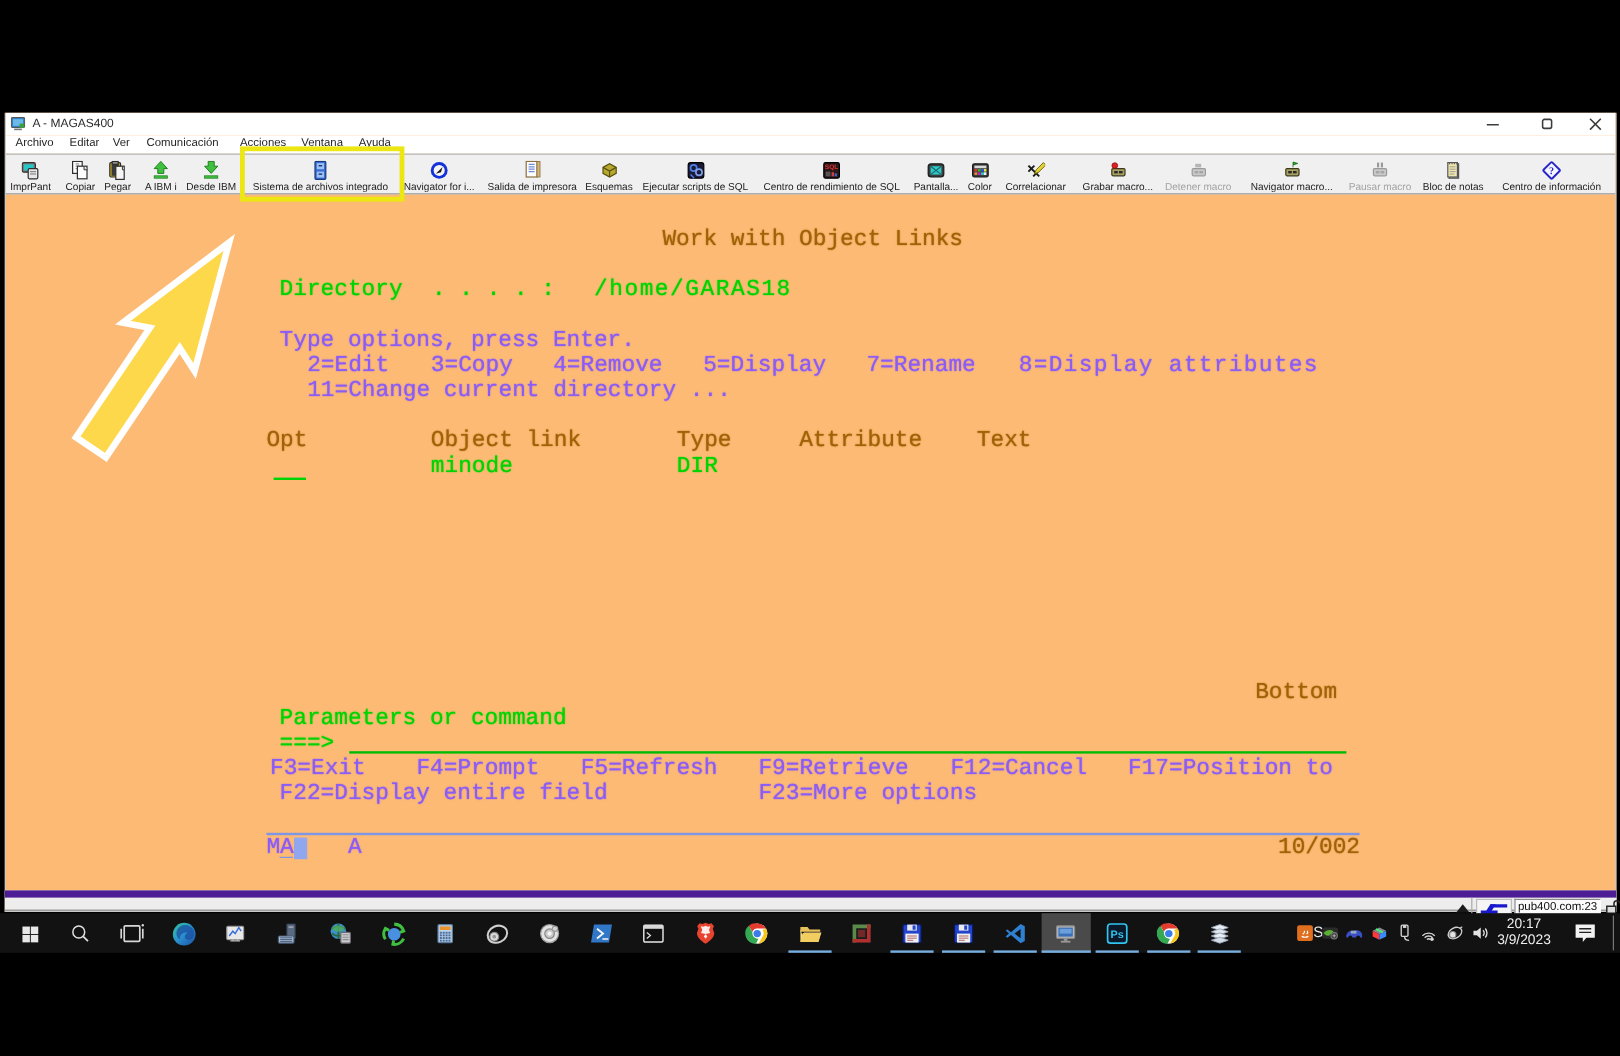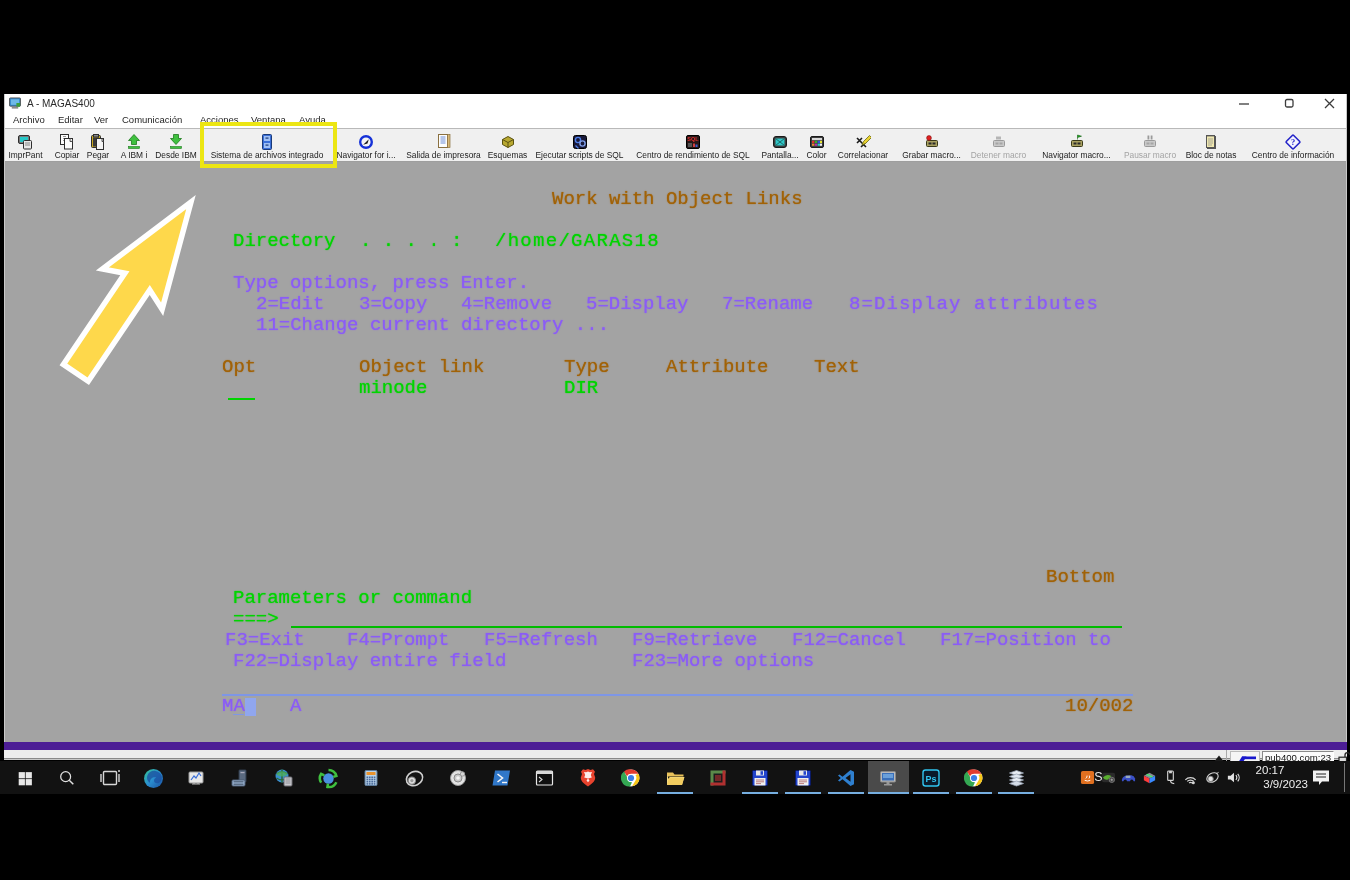--- a/index.html
+++ b/index.html
@@ -6,21 +6,21 @@
 body{font-family:"Liberation Sans",sans-serif;position:relative}
 .abs{position:absolute}
 .term{font-family:"Liberation Mono",monospace;font-size:19px;line-height:21px;white-space:pre;position:absolute;letter-spacing:-0.014px;text-shadow:0 0 1.2px currentColor}
 .g{color:#00d400}.b{color:#8b5cf6}.w{color:#a16207}
 .tbl{position:absolute;top:150px;height:11px;font-size:8.4px;line-height:10px;color:#1c1c1c;text-align:center;white-space:nowrap}
 .tbl.dis{color:#a3a3a3}
 .ticon{position:absolute;top:134px}
 </style></head>
 <body>
 
-<div class="abs" style="left:4px;top:94px;width:1343px;height:666px;border:1px solid #c9c9c9;border-top:none;background:#a3a3a3">
+<div class="abs" style="left:4px;top:94px;width:1343px;height:666px;border:1px solid #c9c9c9;border-top:none;background:#fdba74">
 <div class="abs" style="left:0;top:0;width:100%;height:19px;background:#fff"></div>
 <svg class="abs" style="left:4px;top:3px" width="12" height="12" viewBox="0 0 13 12">
       <rect x="0.5" y="0.5" width="12" height="9" rx="1" fill="#2f84c8" stroke="#555"></rect>
       <rect x="2" y="2" width="9" height="6" fill="#6db9e8"></rect>
       <rect x="8" y="6" width="4" height="4" fill="#3a9e3a"></rect>
       <rect x="3" y="10.5" width="7" height="1.5" fill="#777"></rect>
     </svg>
 <div class="abs" style="left:22px;top:1px;width:300px;height:17px;font-size:10px;line-height:17px;color:#2b2b2b">A - MAGAS400</div>
 <svg class="abs" style="left:1232px;top:4px" width="105" height="11" viewBox="0 0 105 11">
       <path d="M2 6 h10" stroke="#3c3c3c" stroke-width="1.3" fill="none"></path>
@@ -207,21 +207,21 @@
 <div class="term b" style="left:792px;top:630px">F12=Cancel</div>
 <div class="term b" style="left:940px;top:630px">F17=Position&nbsp;to</div>
 <div class="term b" style="left:233px;top:651px">F22=Display&nbsp;entire&nbsp;field</div>
 <div class="term b" style="left:632px;top:651px">F23=More&nbsp;options</div>
 <div class="abs" style="left:222px;top:693.6px;width:911px;height:2px;background:#7e96e6"></div>
 <div class="term b" style="left:222px;top:696px">MA</div>
 <div class="abs" style="left:233px;top:713.5px;width:11px;height:1.6px;background:#7e96e6"></div>
 <div class="abs" style="left:244.5px;top:698px;width:11.5px;height:18px;background:#90a6ee"></div>
 <div class="term b" style="left:290px;top:696px">A</div>
 <div class="term w" style="left:1065px;top:696px">10/002</div>
-<div class="abs" style="left:4px;top:742px;width:1343px;height:17px;background:#ededed;border-top:8px solid #4c1d95;border-bottom:1px solid #8a8a8a">
+<div class="abs" style="left:4px;top:742px;width:1343px;height:17px;background:#ededed;border-top:6px solid #4c1d95;border-bottom:1px solid #8a8a8a">
 <svg class="abs" style="left:1208px;top:5px" width="14" height="8" viewBox="0 0 14 8">
       <path d="M7 0.5 L12.5 7.5 L1.5 7.5 Z" fill="#1a1a1a"></path>
     </svg>
 <div class="abs" style="left:1222px;top:0px;width:1px;height:15px;background:#aaa"></div>
 <div class="abs" style="left:1226px;top:1px;width:30px;height:13px;background:#f5f5f5;border:1px solid #bbb"><svg width="28" height="11" viewBox="0 0 28 11">
         <polygon points="11,1.5 25,1.5 25,4.2 11,4.2" fill="#1818cc"></polygon>
         <polygon points="3,6.8 17,6.8 17,9.5 3,9.5" fill="#1818cc"></polygon>
         <polygon points="11,1.5 15.5,1.5 10.5,9.5 6,9.5" fill="#1818cc"></polygon>
       </svg></div>
 <div class="abs" style="left:1258px;top:1px;width:72px;height:13px;background:#fbfbfb;border:1px solid;border-color:#8a8a8a #fff #fff #8a8a8a;font-size:9.6px;line-height:11.5px;text-align:center;color:#111">pub400.com:23</div>
@@ -431,21 +431,21 @@
 <svg class="abs" style="left:1204.5px;top:770px" width="15" height="15" viewBox="0 0 16 16">
     <ellipse cx="8" cy="8" rx="6.5" ry="4.5" fill="none" stroke="#cfcfcf" stroke-width="1.2" transform="rotate(-30 8 8)"></ellipse>
     <circle cx="6" cy="9.5" r="2.8" fill="#e3e3e3" stroke="#888"></circle>
     <path d="M12 4 l2.5-1.5" stroke="#cfcfcf"></path>
   </svg>
 <svg class="abs" style="left:1225.5px;top:770px" width="15" height="15" viewBox="0 0 16 16">
     <path d="M2 6 h3 l3.5-3 v10 l-3.5-3 h-3 Z" fill="#e3e3e3"></path>
     <path d="M10.5 5.5 a3.5 3.5 0 0 1 0 5 M12.5 4 a6 6 0 0 1 0 8" fill="none" stroke="#e3e3e3" stroke-width="1.2"></path>
   </svg>
 <div class="abs" style="left:1232px;top:764px;width:76px;height:13px;font-size:11.5px;line-height:13px;color:#eee;text-align:center">20:17</div>
-<div class="abs" style="left:1232px;top:778px;width:76px;height:13px;font-size:11.5px;line-height:13px;color:#eee;text-align:right">3/9/2023</div>
+<div class="abs" style="left:1232px;top:778px;width:76px;height:13px;font-size:11.5px;line-height:13px;color:#eee;text-align:center">3/9/2023</div>
 <div class="abs" style="left:1344px;top:763px;width:1px;height:29px;background:#777"></div>
 <svg class="abs" style="left:1311px;top:769px" width="20" height="17" viewBox="0 0 20 17">
     <path d="M2 1.5 h16 v11 h-7 l-3 3.5 v-3.5 h-6 Z" fill="#f2f2f2"></path>
     <path d="M5 5 h10 M5 8 h10" stroke="#222" stroke-width="1.2"></path>
   </svg>
 <svg class="abs" style="left:0;top:0;pointer-events:none" width="400" height="450" viewBox="0 0 400 450">
     <g transform="translate(191,202) rotate(34)">
       <polygon points="0,0 36,105 15,96 15,206 -15,206 -15,96 -36,105" fill="#fed84b" stroke="#fff" stroke-width="5.5" stroke-linejoin="miter"></polygon>
     </g>
   </svg>

